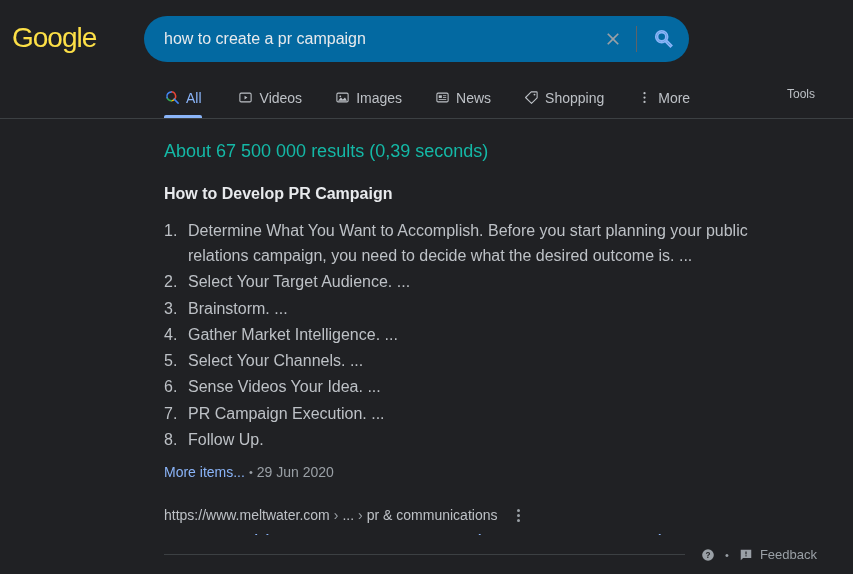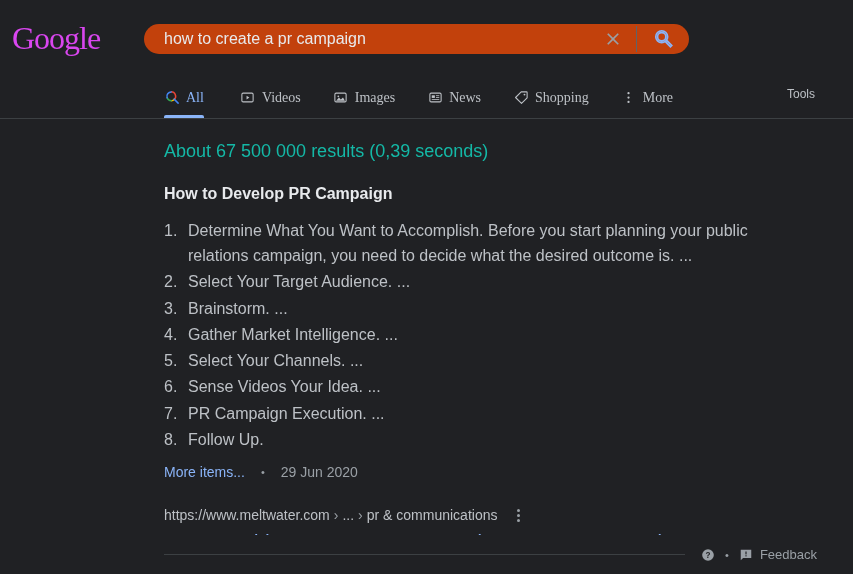--- a/index.html
+++ b/index.html
@@ -21,35 +21,35 @@
   .header {
     height: 77px;
     background: #202124;
     display: flex;
     align-items: center;
     padding-left: 12px;
   }
 
   .logo {
     width: 92px;
-    font-size: 32px;
+    font-size: 28px;
     letter-spacing: -1px;
-    color: #d946ef;
-    font-family: Liberation Serif, serif;
+    color: #fde047;
+    font-family: Liberation Sans, sans-serif;
     line-height: 1;
     margin-right: 40px;
     margin-top: -2px;
     user-select: none;
   }
 
   .searchbar {
     position: relative;
     width: 545px;
-    height: 30px;
-    background: #c2410c;
+    height: 46px;
+    background: #0369a1;
     border-radius: 24px;
     display: flex;
     align-items: center;
     padding: 0 8px 0 20px;
   }
 
   .search-input {
     flex: 1;
     background: transparent;
     border: none;
@@ -103,21 +103,20 @@
     left: 0; right: 0;
     bottom: 0;
     height: 1px;
     background: #3c4043;
   }
 
   .tabs {
     display: flex;
     align-items: center;
     height: 41px;
-    font-family: Liberation Serif, serif;
   }
 
   .tab {
     display: flex;
     align-items: center;
     gap: 6px;
     height: 41px;
     padding: 0 16px 0 0;
     margin-right: 16px;
     font-size: 14px;
@@ -206,21 +205,21 @@
     position: absolute;
     left: 0;
     color: #bdc1c6;
   }
 
   .snippet-meta {
     margin-top: 12px;
     font-size: 14px;
     display: flex;
     align-items: center;
-    gap: 16px;
+    gap: 4px;
   }
 
   .more-items {
     color: #8ab4f8;
     cursor: pointer;
   }
 
   .meta-dot { color: #9aa0a6; font-size: 11px; }
   .snippet-date { color: #9aa0a6; }
 

